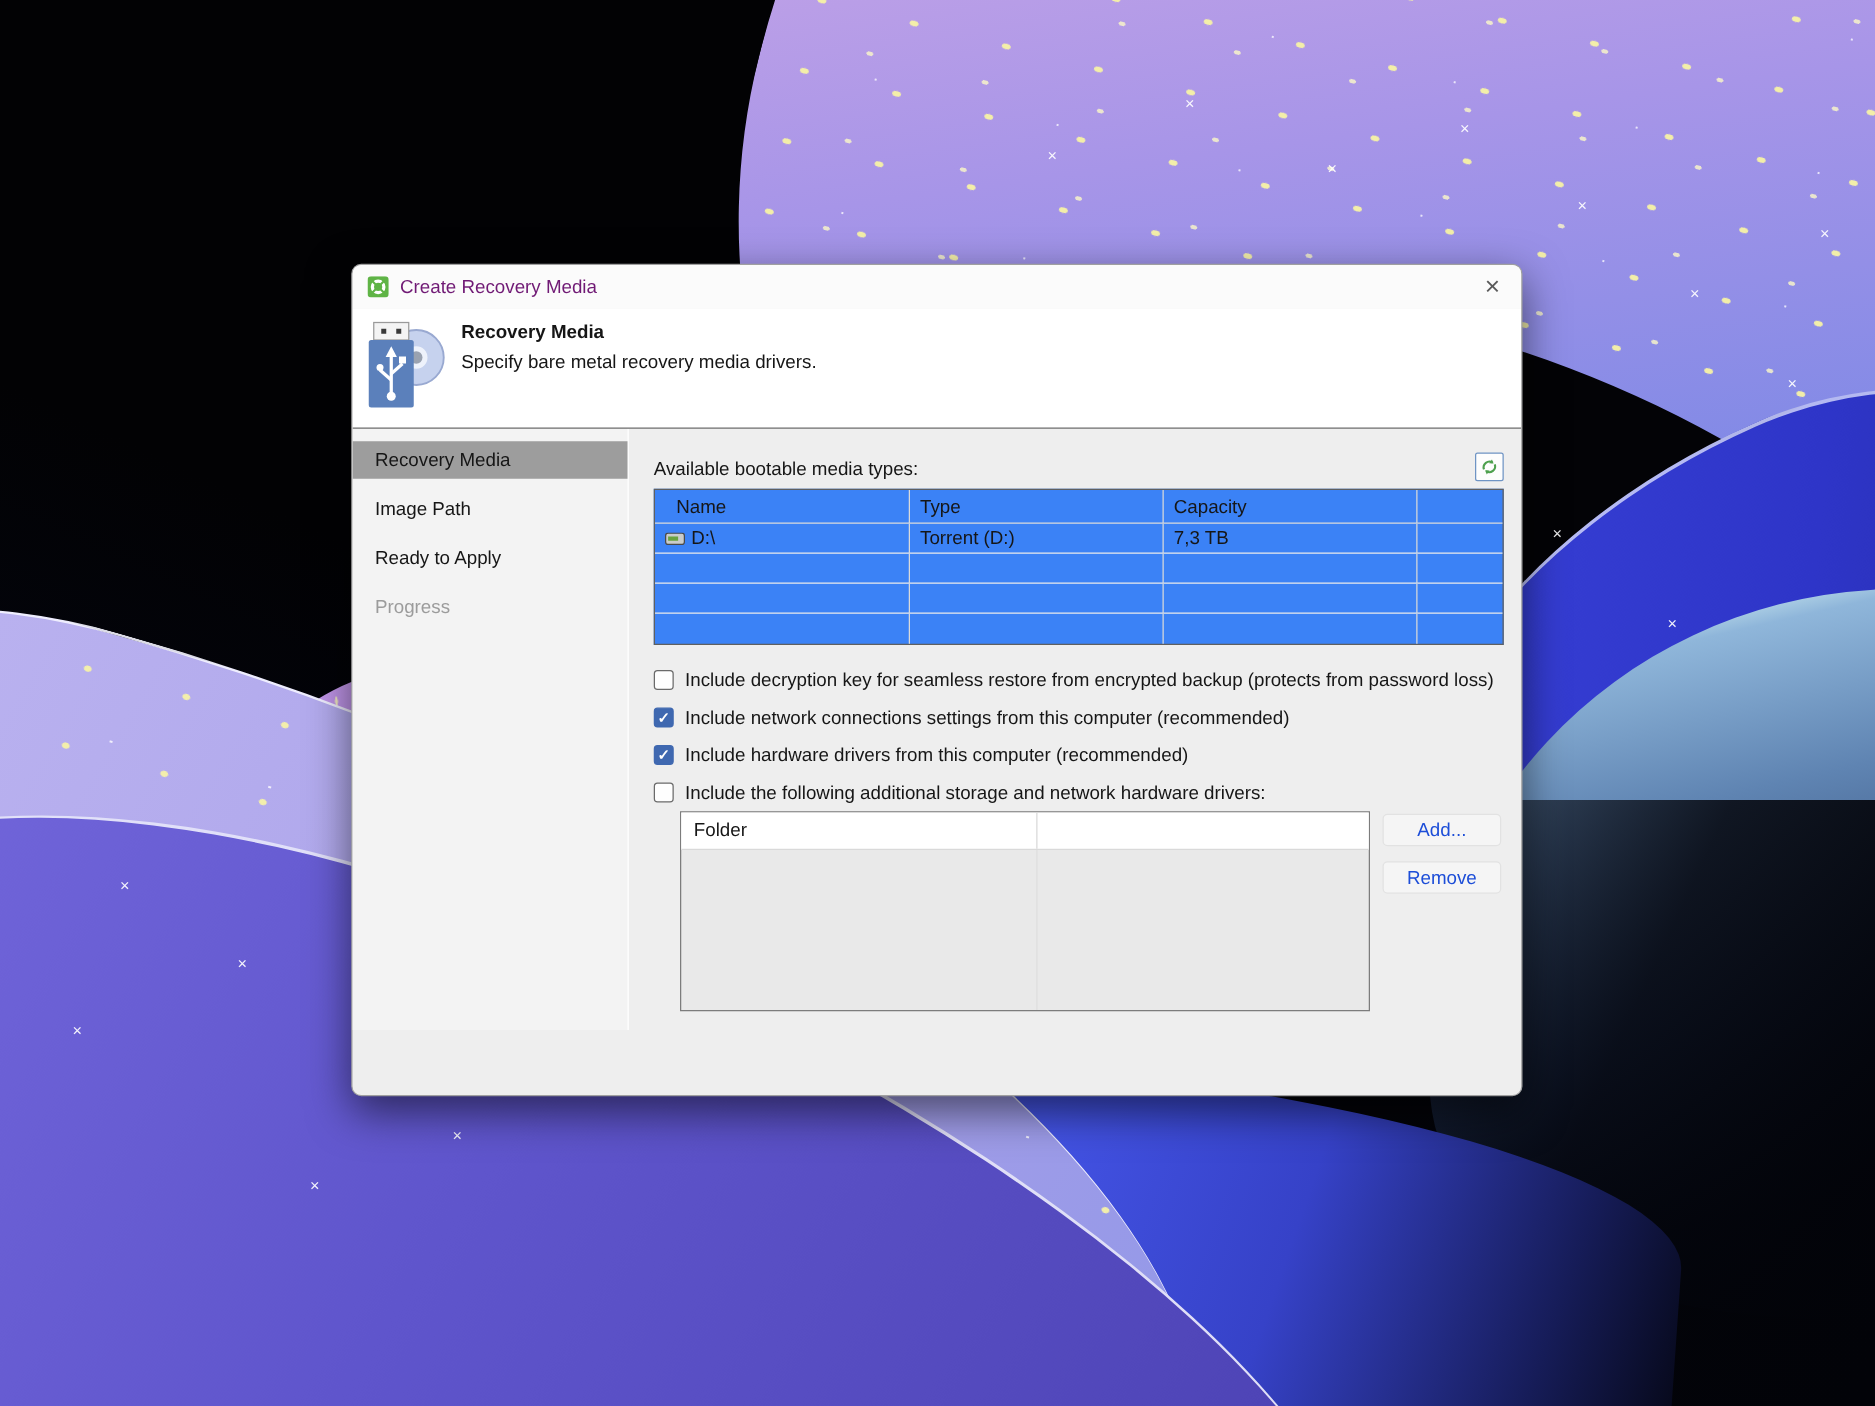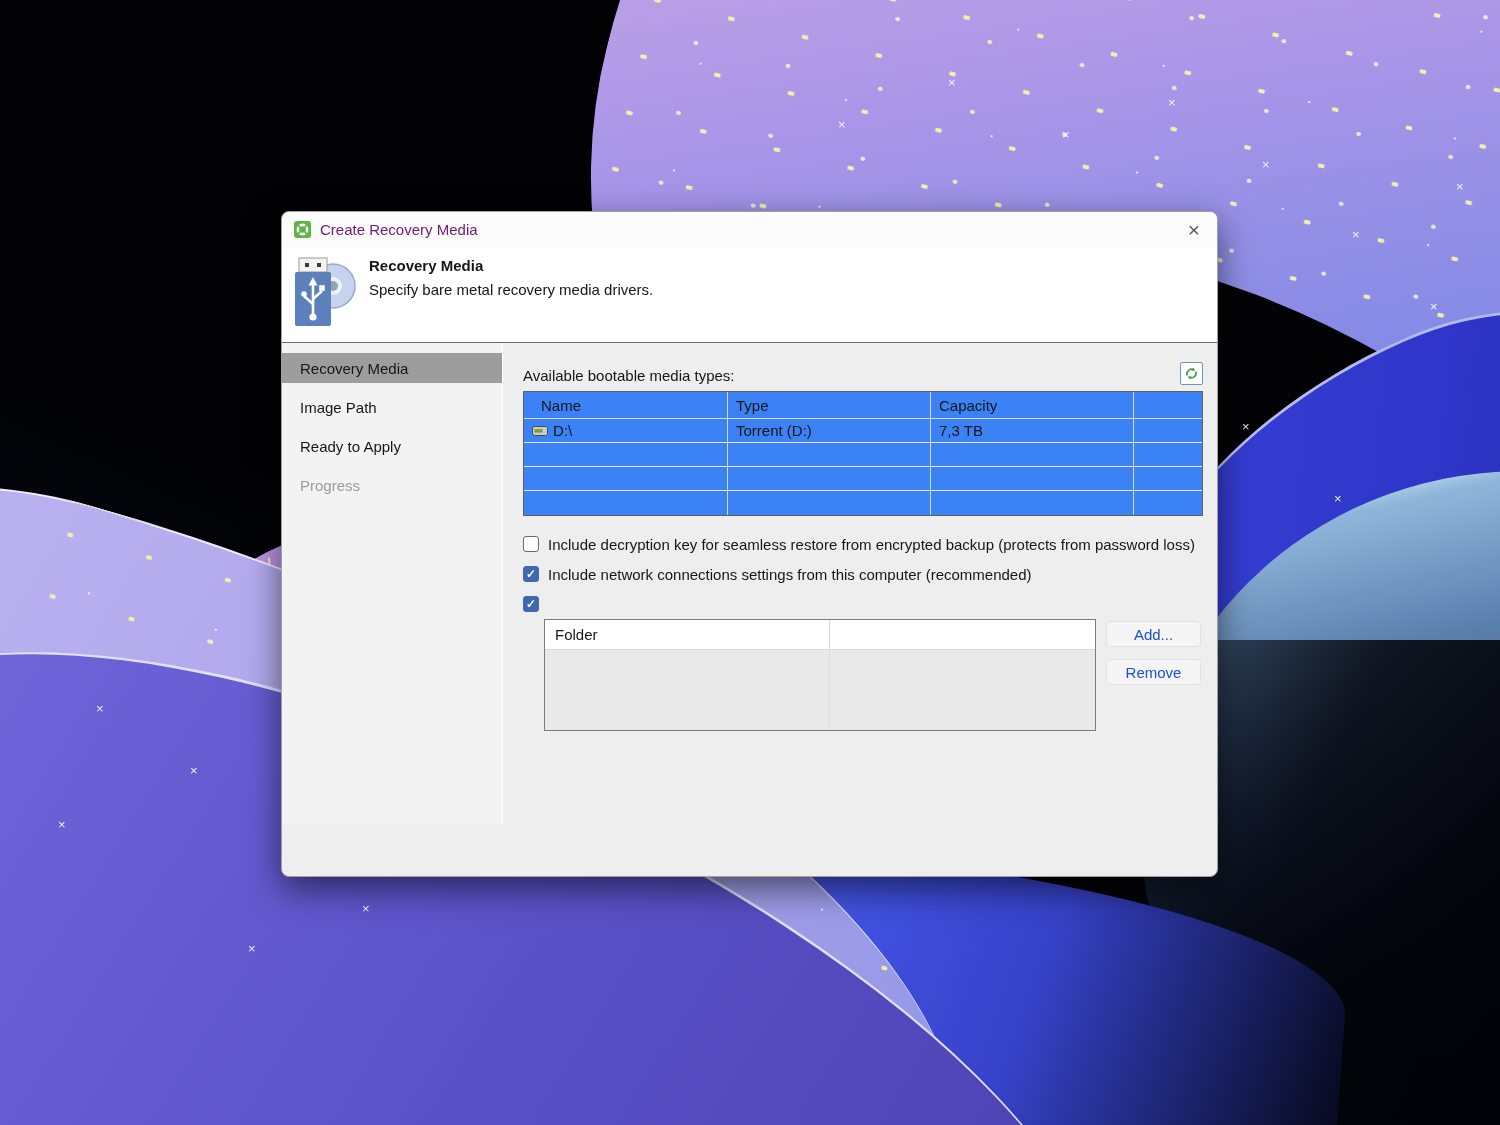--- a/index.html
+++ b/index.html
@@ -116,21 +116,21 @@
   .mrow.selected .mcell.hl{ background:#cfcfcf;
           box-shadow:inset 0 1px 0 #8f8f8f, inset 0 -1px 0 #8f8f8f; }
 
   .opts{ margin-top:13px; }
   .opt{ height:30px; display:flex; align-items:center; gap:9px; white-space:nowrap; }
   .cbx{ width:16px; height:16px; border:1px solid #6a6a6a; border-radius:3px; background:#fefefe;
         display:flex; align-items:center; justify-content:center; flex:0 0 16px; }
   .cbx.checked{ background:#3f68b0; border-color:#3f68b0; color:#fff; font-size:12px; font-weight:bold; }
 
   .drivers-row{ display:flex; align-items:flex-start; }
-  .folder-table{ margin-left:21px; width:552px; height:112px; border:1px solid #7c7c7c;
+  .folder-table{ margin-left:21px; width:552px; height:160px; border:1px solid #7c7c7c;
                  background:#e9e9e9; display:flex; flex-direction:column; }
   .ft-head{ height:30px; background:#ffffff; border-bottom:1px solid #d9d9d9; display:flex; }
   .ft-head .ft-c1{ width:285px; border-right:1px solid #d9d9d9; display:flex; align-items:center; padding-left:10px; }
   .ft-body{ flex:1; display:flex; }
   .ft-body .ft-c1{ width:285px; border-right:1px solid #dedede; }
   .side-btns{ margin-left:10px; display:flex; flex-direction:column; }
 
   .btn{ width:95px; height:28px; border-radius:4px; font-size:15px; font-family:inherit;
         display:flex; align-items:center; justify-content:center;
         background:#fdfdfd; border:1px solid #868686; color:#111; cursor:default; }
@@ -282,20 +282,25 @@
           <div class="opt">
             <span class="cbx"></span>
             <span>Include decryption key for seamless restore from encrypted backup (protects from password loss)</span>
           </div>
           <div class="opt">
             <span class="cbx checked">✓</span>
             <span>Include network connections settings from this computer (recommended)</span>
           </div>
           <div class="opt">
             <span class="cbx checked">✓</span>
+            <span>Include hardware drivers from this computer (recommended)</span>
+          </div>
+          <div class="opt">
+            <span class="cbx"></span>
+            <span>Include the following additional storage and network hardware drivers:</span>
           </div>
         </div>
 
         <div class="drivers-row">
           <div class="folder-table">
             <div class="ft-head">
               <div class="ft-c1">Folder</div>
               <div></div>
             </div>
             <div class="ft-body">

